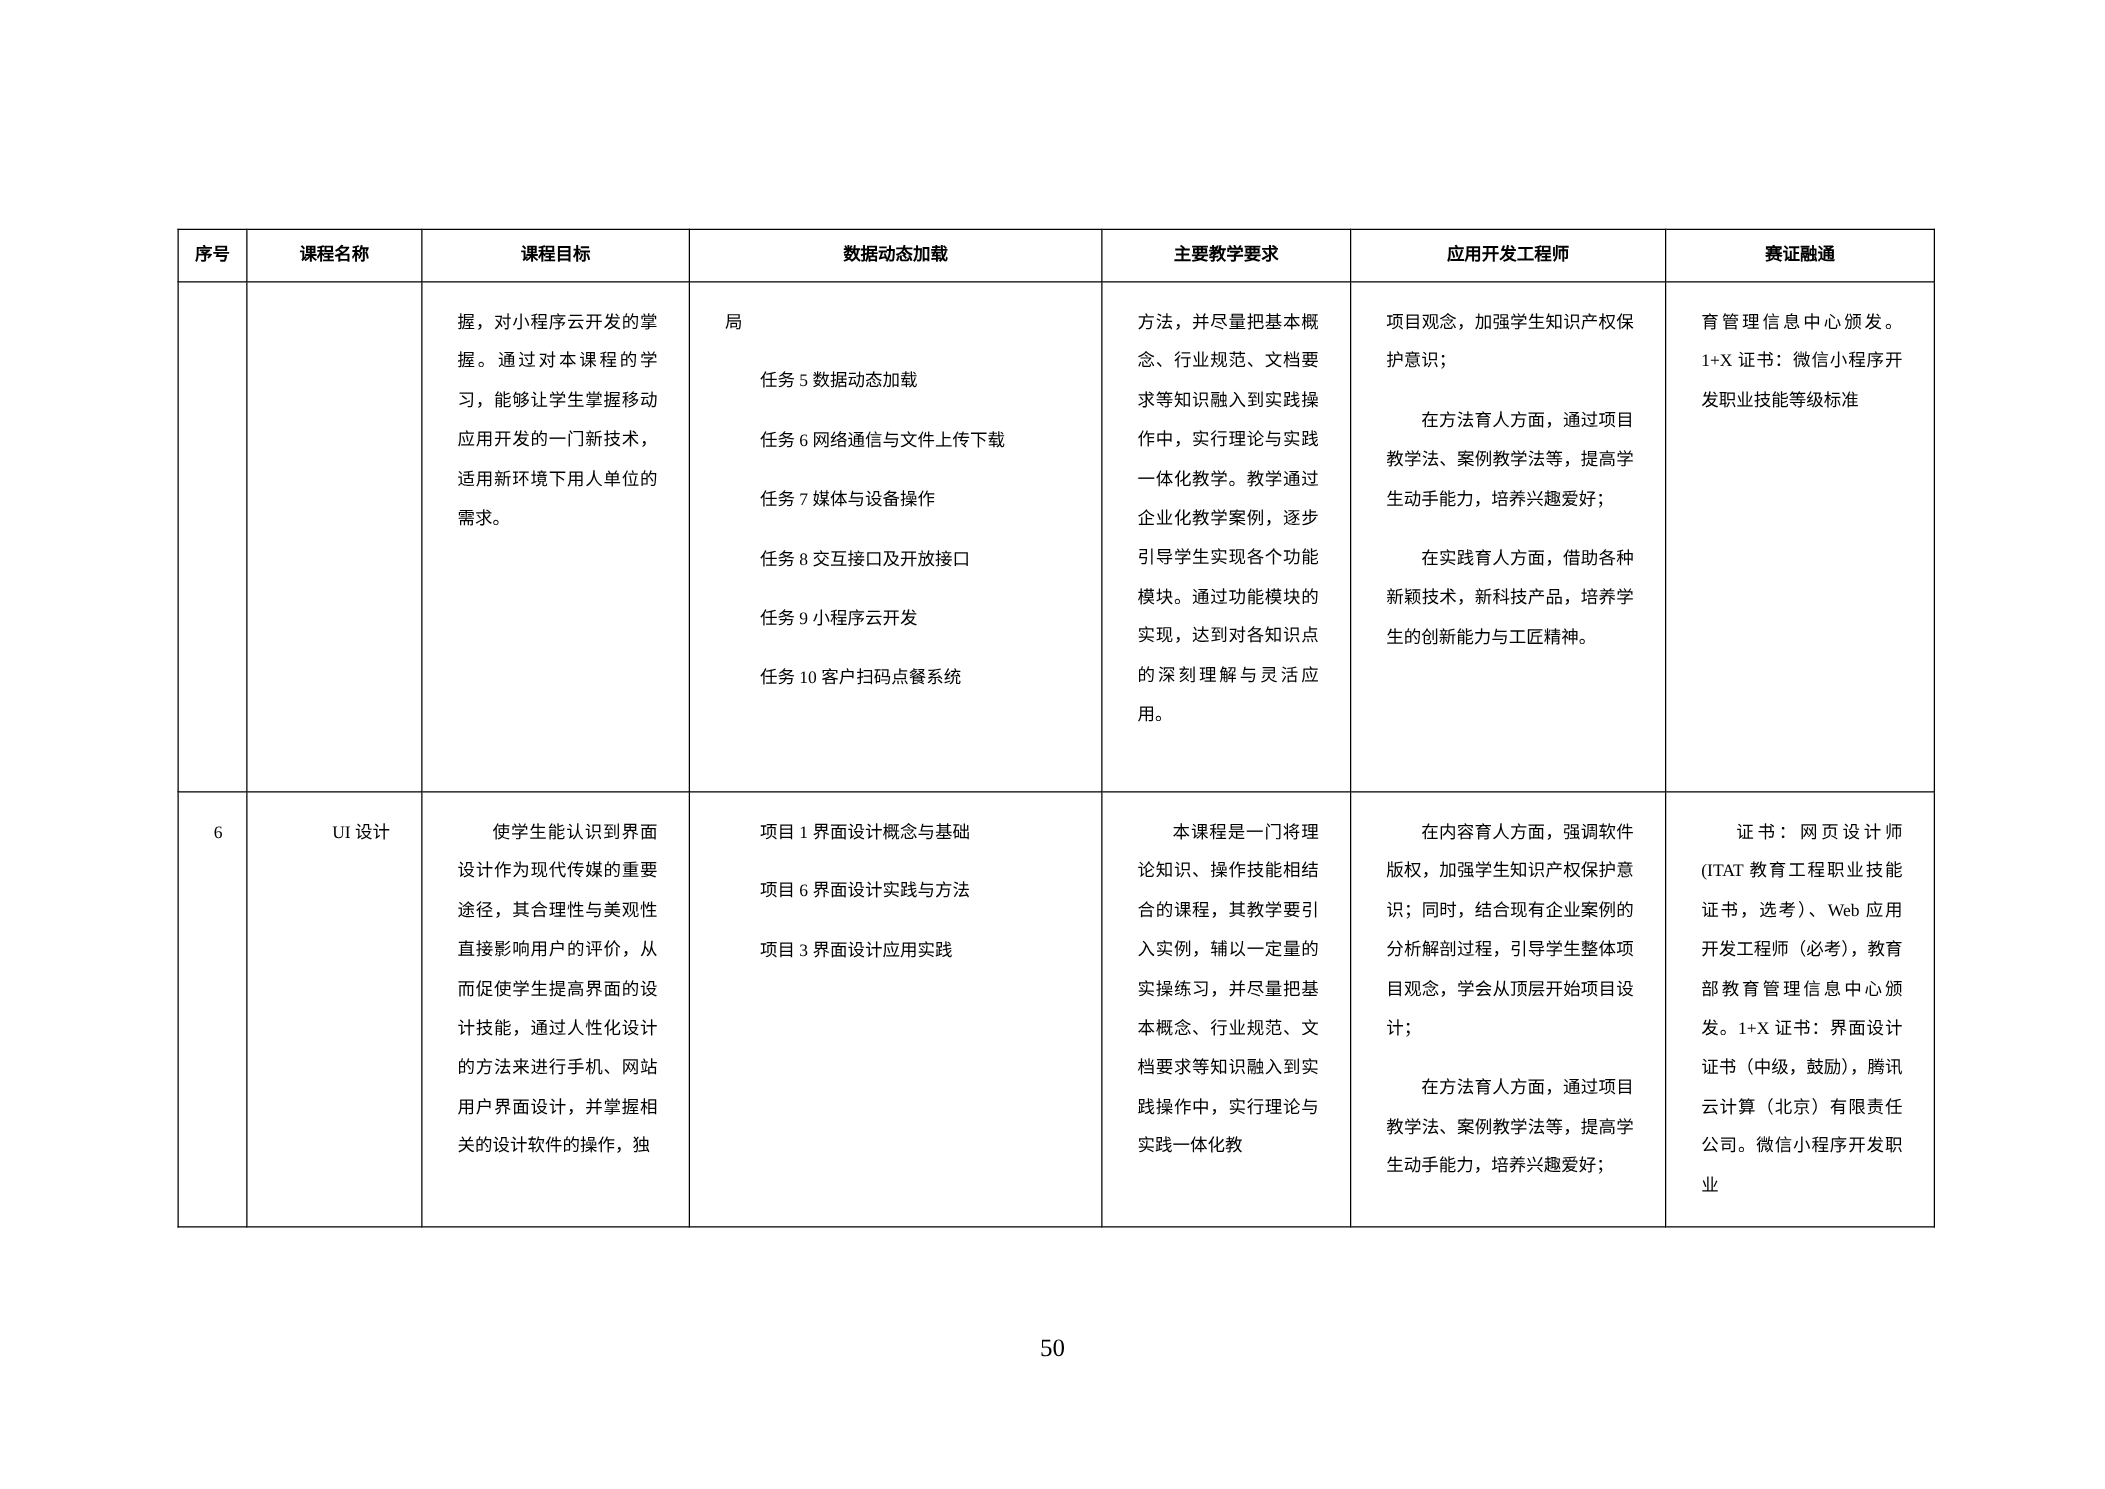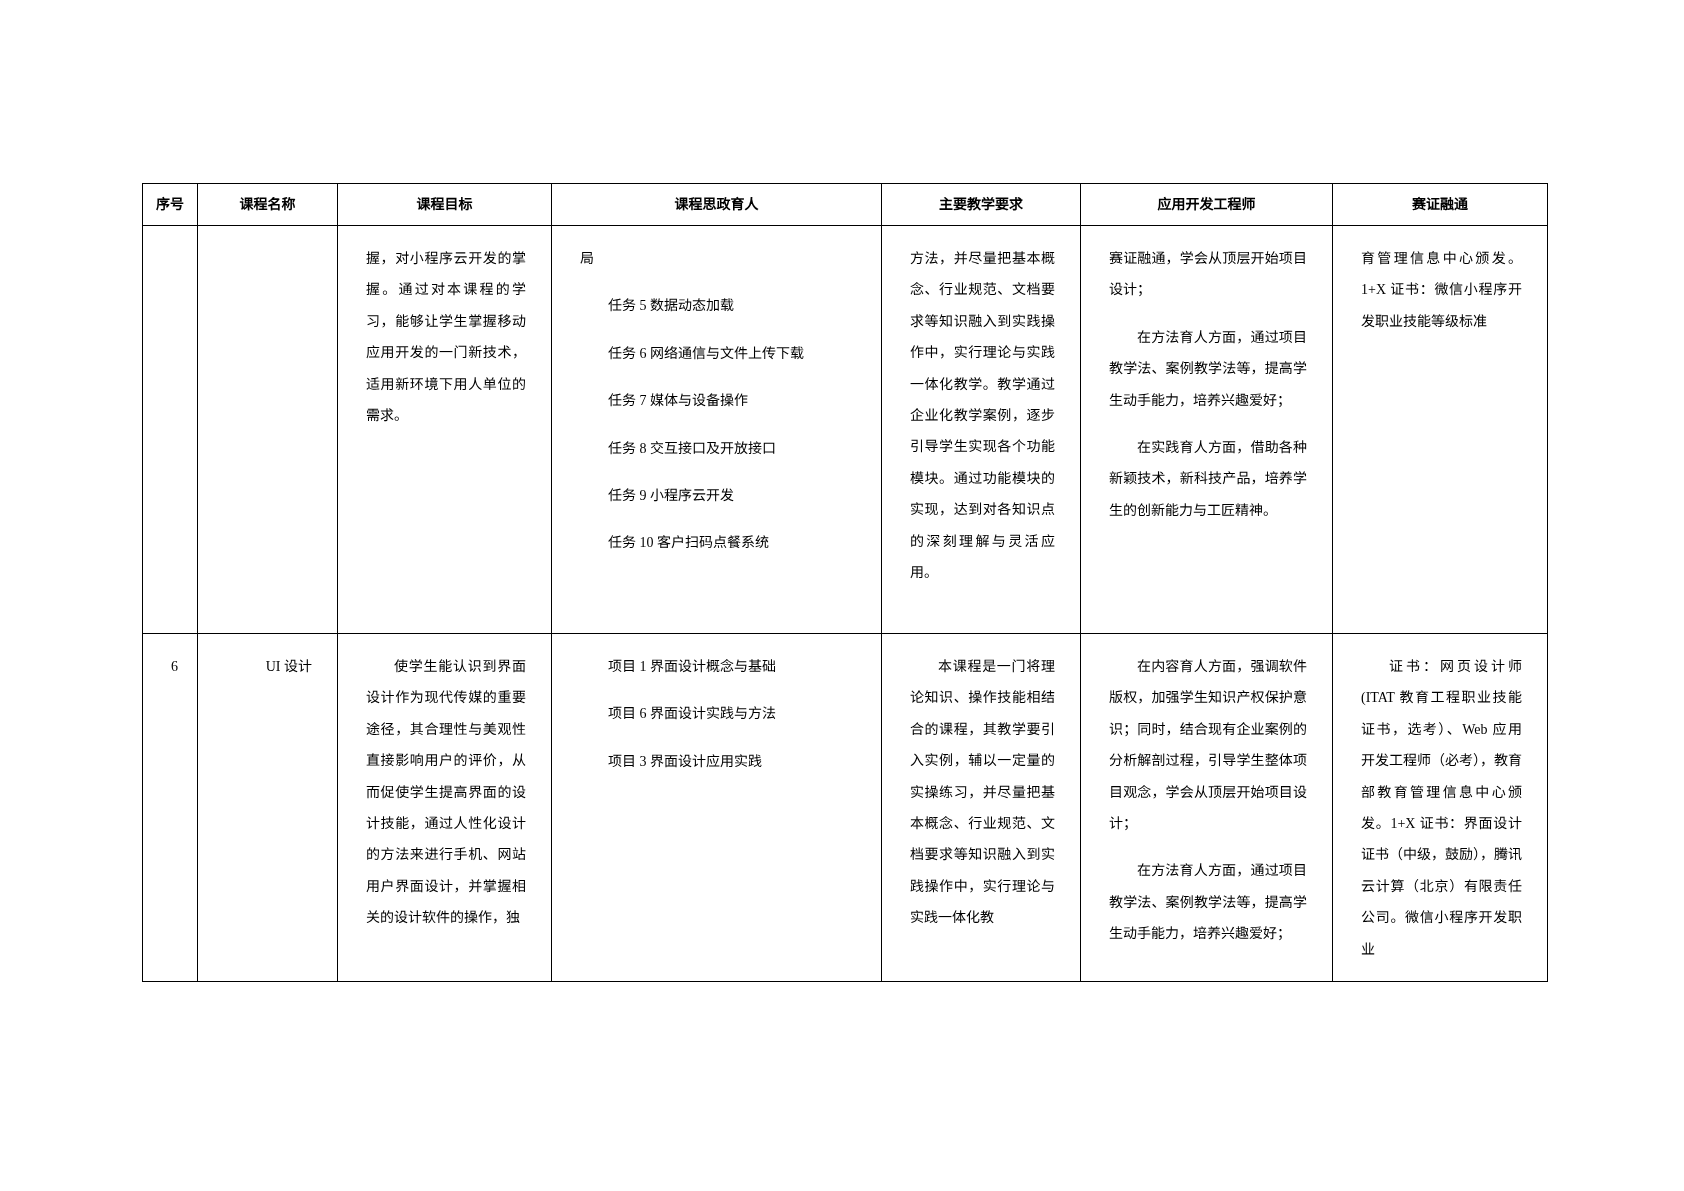--- a/index.html
+++ b/index.html
@@ -85,21 +85,21 @@
       <col style="width:330px">
       <col style="width:199px">
       <col style="width:252px">
       <col style="width:215px">
     </colgroup>
     <thead>
       <tr>
         <th>序号</th>
         <th>课程名称</th>
         <th>课程目标</th>
-        <th>课程思政育人</th>
+        <th>数据动态加载</th>
         <th>主要教学要求</th>
         <th>应用开发工程师</th>
         <th>赛证融通</th>
       </tr>
     </thead>
     <tbody>
 
       <tr class="body-row-1">
         <td class="cell-seq">
           <p></p>
@@ -116,21 +116,21 @@
           <p class="ind">任务 6 网络通信与文件上传下载</p>
           <p class="ind">任务 7 媒体与设备操作</p>
           <p class="ind">任务 8 交互接口及开放接口</p>
           <p class="ind">任务 9 小程序云开发</p>
           <p class="ind">任务 10 客户扫码点餐系统</p>
         </td>
         <td>
           <p>方法，并尽量把基本概念、行业规范、文档要求等知识融入到实践操作中，实行理论与实践一体化教学。教学通过企业化教学案例，逐步引导学生实现各个功能模块。通过功能模块的实现，达到对各知识点的深刻理解与灵活应用。</p>
         </td>
         <td>
-          <p>赛证融通，学会从顶层开始项目设计；</p>
+          <p>项目观念，加强学生知识产权保护意识；</p>
           <p class="ind">在方法育人方面，通过项目教学法、案例教学法等，提高学生动手能力，培养兴趣爱好；</p>
           <p class="ind">在实践育人方面，借助各种新颖技术，新科技产品，培养学生的创新能力与工匠精神。</p>
         </td>
         <td>
           <p>育管理信息中心颁发。1+X 证书：微信小程序开发职业技能等级标准</p>
         </td>
       </tr>
 
       <tr class="body-row-2">
         <td class="cell-seq">
@@ -155,14 +155,15 @@
           <p class="ind">在方法育人方面，通过项目教学法、案例教学法等，提高学生动手能力，培养兴趣爱好；</p>
         </td>
         <td>
           <p class="ind">证书：网页设计师(ITAT 教育工程职业技能证书，选考）、Web 应用开发工程师（必考），教育部教育管理信息中心颁发。1+X 证书：界面设计证书（中级，鼓励），腾讯云计算（北京）有限责任公司。微信小程序开发职业</p>
         </td>
       </tr>
 
     </tbody>
   </table>
 
+  <div class="page-number">50</div>
 
 </div>
 
 </body></html>

